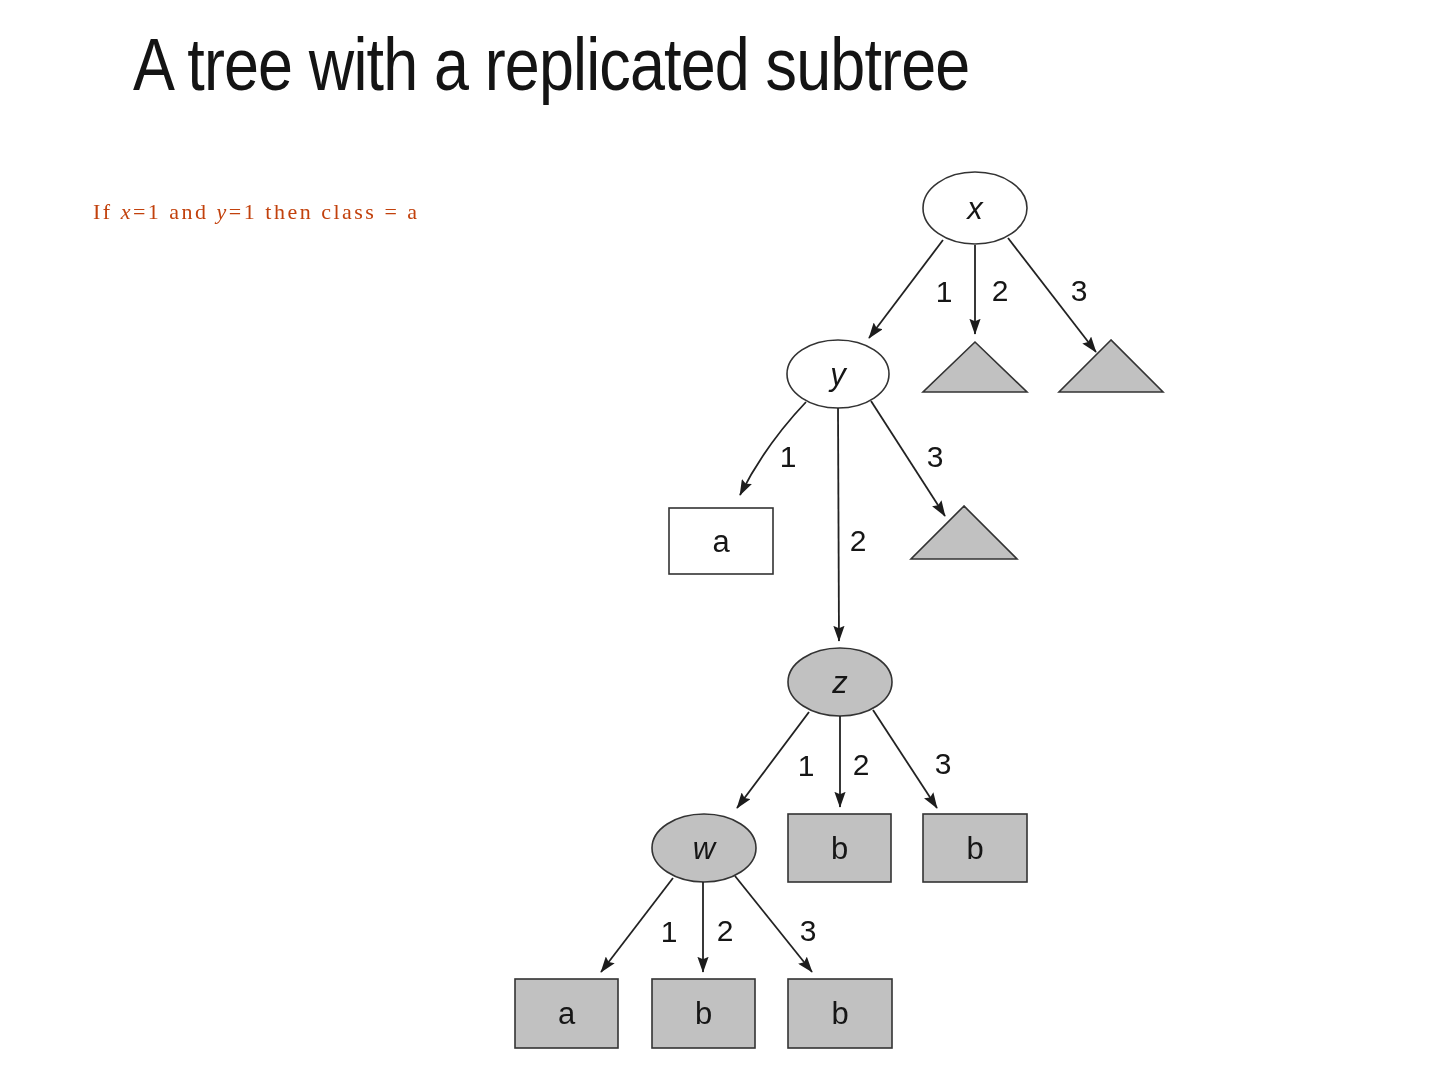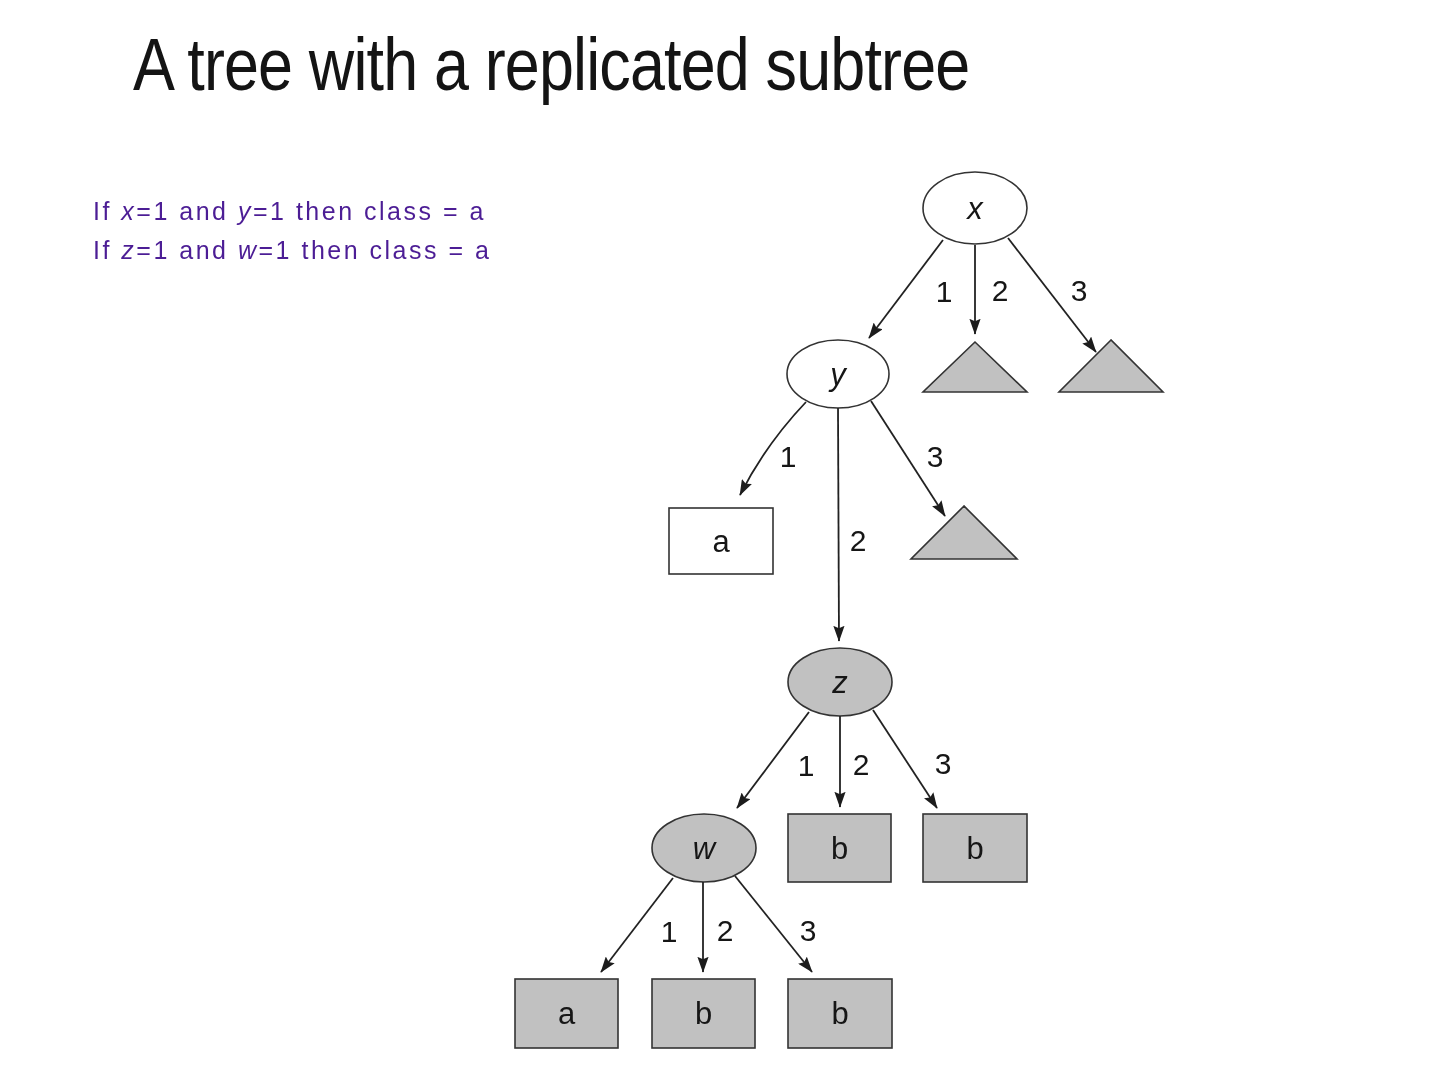--- a/index.html
+++ b/index.html
@@ -9,38 +9,38 @@
   }
   .title {
     position:absolute; left:133px; top:28px;
     font-size:74px; font-weight:400; color:#141414;
     letter-spacing:-1px; white-space:nowrap;
     transform:scaleX(0.85); transform-origin:left top;
     line-height:1.0;
   }
   .rules {
     position:absolute; left:93px; top:192px;
-    font-family:Liberation Sans, sans-serif;
-    font-size:25px; letter-spacing:2.5px; line-height:39px;
-    color:#4c1d95; white-space:pre;
+    font-family:Liberation Serif, serif;
+    font-size:22px; letter-spacing:2.5px; line-height:39px;
+    color:#c2410c; white-space:pre;
   }
   .rules em { font-style:italic; }
   svg.diagram { position:absolute; left:0; top:0; }
   .edge { fill:none; stroke:#222222; stroke-width:1.8px; }
   .shape { stroke:#333333; stroke-width:1.6px; }
   .node-label { font-size:31px; fill:#161616; text-anchor:middle; font-family:"Liberation Sans",sans-serif; }
   .node-label.italic { font-style:italic; }
   .edge-label { font-size:30px; fill:#161616; text-anchor:middle; font-family:"Liberation Sans",sans-serif; }
 </style>
 </head>
 <body>
 
 <div class="slide">
   <div class="title">A tree with a replicated subtree</div>
-  <div class="rules"><div><span>If </span><em>x</em><span>=1 and </span><em>y</em><span>=1 then class = a</span></div><div><span>If </span><em>z</em><span>=1 and </span><em>w</em><span>=1 then class = a</span></div></div>
+  <div class="rules"><div><span>If </span><em>x</em><span>=1 and </span><em>y</em><span>=1 then class = a</span></div></div>
   <svg class="diagram" width="1440" height="1080" viewBox="0 0 1440 1080" xmlns="http://www.w3.org/2000/svg">
     <defs>
       <marker id="arrow" viewBox="0 0 10 7" refX="9.5" refY="3.5" markerWidth="16" markerHeight="11.2" markerUnits="userSpaceOnUse" orient="auto">
         <path d="M0 0 L10 3.5 L0 7 L1.6 3.5 Z" fill="#1c1c1c"></path>
       </marker>
     </defs>
     <g>
         <g>
           <ellipse cx="975" cy="208" rx="52" ry="36" class="shape" fill="#ffffff"></ellipse>
           <text x="975" y="208" dy="0.35em" class="node-label italic">x</text>

